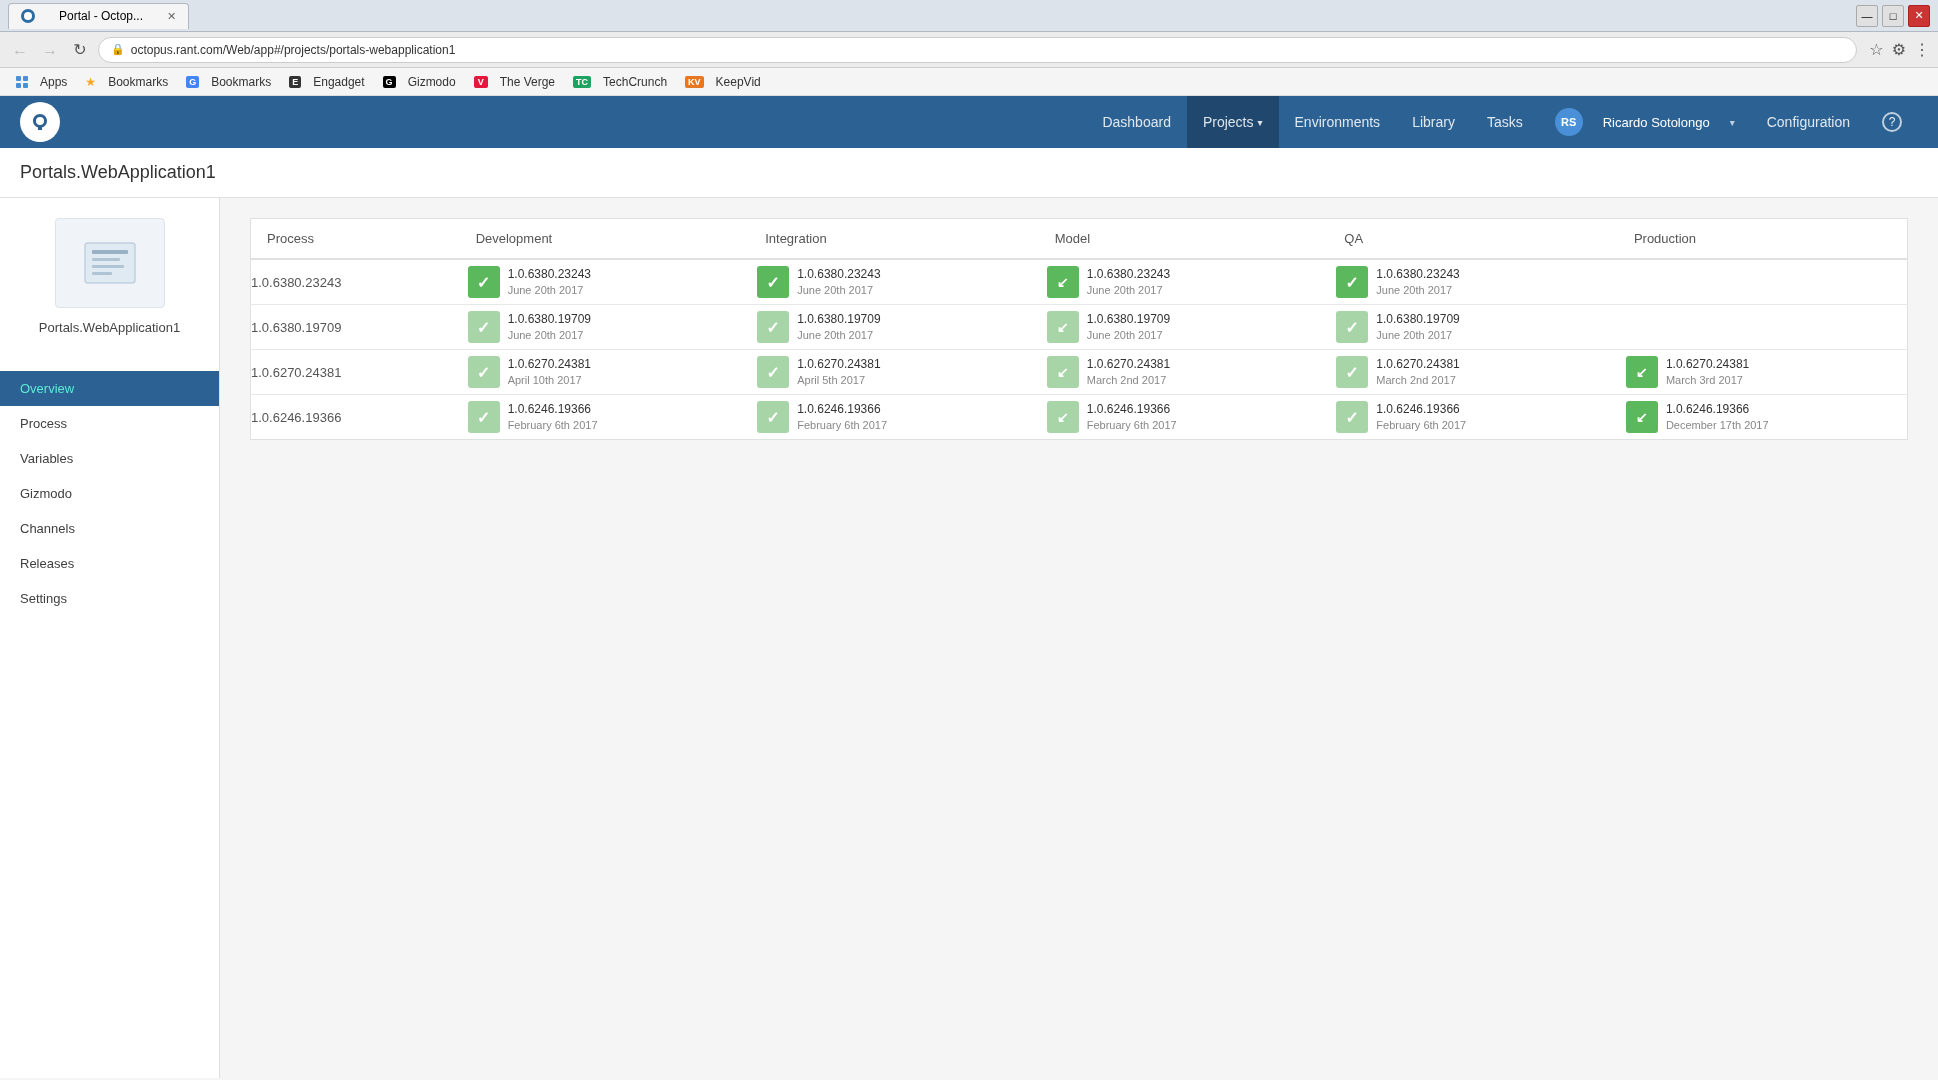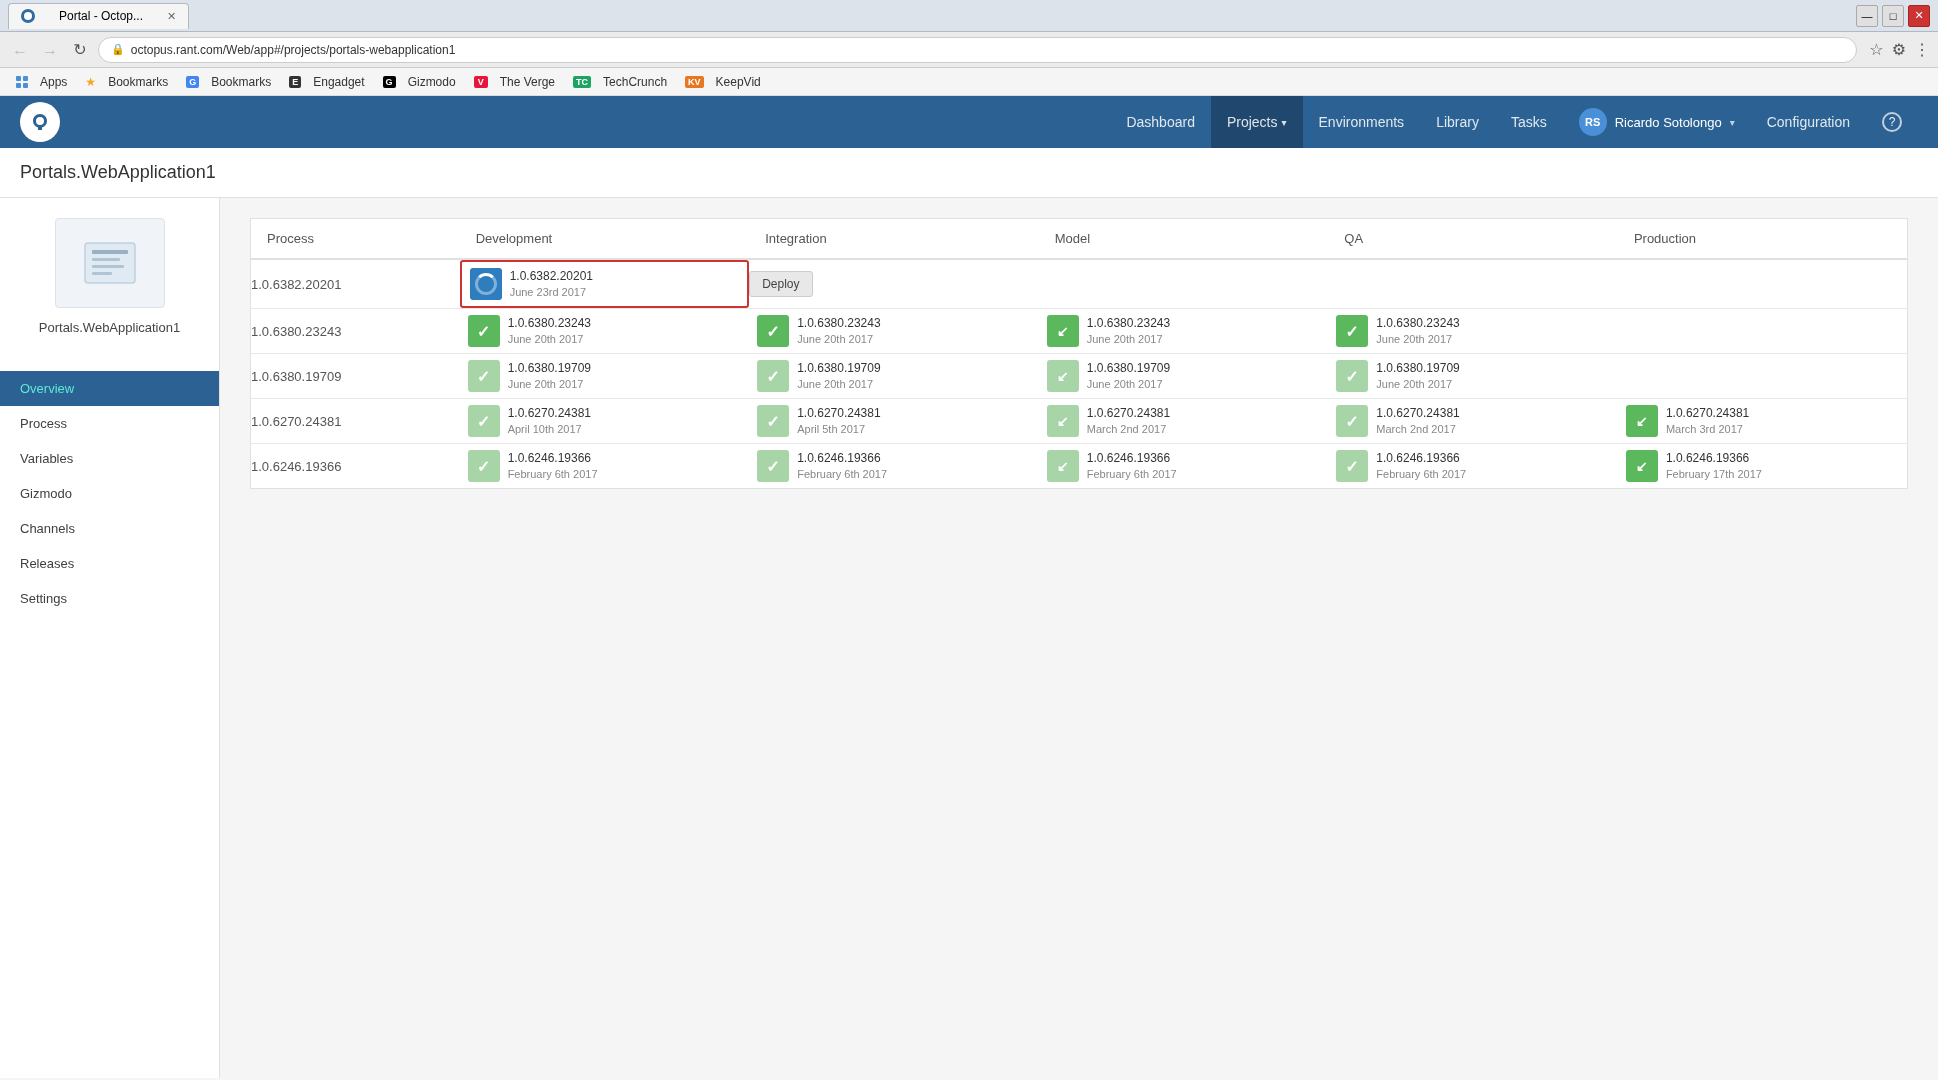--- a/index.html
+++ b/index.html
@@ -111,21 +111,21 @@
       padding: 0 16px;
       height: 52px;
       display: flex; align-items: center;
       cursor: pointer;
       font-size: 14px;
       white-space: nowrap;
     }
     .nav-item.active { background: rgba(0,0,0,0.2); }
     .nav-item .dropdown-arrow { margin-left: 4px; font-size: 10px; }
     .nav-user {
-      display: flex; align-items: center; gap: 8px;
+      display: flex; align-items: center; gap: 20px;
       color: white;
       padding: 0 16px;
       height: 52px;
       cursor: pointer;
     }
     .user-avatar {
       width: 28px; height: 28px;
       background: #4a90d9;
       border-radius: 50%;
       display: flex; align-items: center; justify-content: center;
@@ -473,42 +473,20 @@
             <th>Process</th>
             <th>Development</th>
             <th>Integration</th>
             <th>Model</th>
             <th>QA</th>
             <th>Production</th>
           </tr>
         </thead>
         <tbody>
 
-          <tr>
-            <td class="release-version-cell">
-              <span>1.0.6382.20201</span>
-            </td>
-            <td class="env-cell">
-              <div class="deploy-badge deploying">
-                <div class="deploy-badge-icon blue">
-                  <span class="spin-icon"></span>
-                </div>
-                <div class="deploy-badge-text">
-                  <span class="deploy-version">1.0.6382.20201</span>
-                  <span class="deploy-date">June 23rd 2017</span>
-                </div>
-              </div>
-            </td>
-            <td class="env-cell">
-              <button class="deploy-button">Deploy</button>
-            </td>
-            <td class="env-cell"></td>
-            <td class="env-cell"></td>
-            <td class="env-cell"></td>
-          </tr>
 
           <tr>
             <td class="release-version-cell">
               <span>1.0.6380.23243</span>
             </td>
             <td class="env-cell">
               <div class="deploy-badge">
                 <div class="deploy-badge-icon green">
                   <span class="check-icon">✓</span>
                 </div>
@@ -714,21 +692,21 @@
                 </div>
               </div>
             </td>
             <td class="env-cell">
               <div class="deploy-badge">
                 <div class="deploy-badge-icon green">
                   <span class="arrow-icon">↙</span>
                 </div>
                 <div class="deploy-badge-text">
                   <span class="deploy-version">1.0.6246.19366</span>
-                  <span class="deploy-date">February 17th 2017</span>
+                  <span class="deploy-date">December 17th 2017</span>
                 </div>
               </div>
             </td>
           </tr>
         </tbody>
       </table>
     </div>
   </div>
 </div>
 

